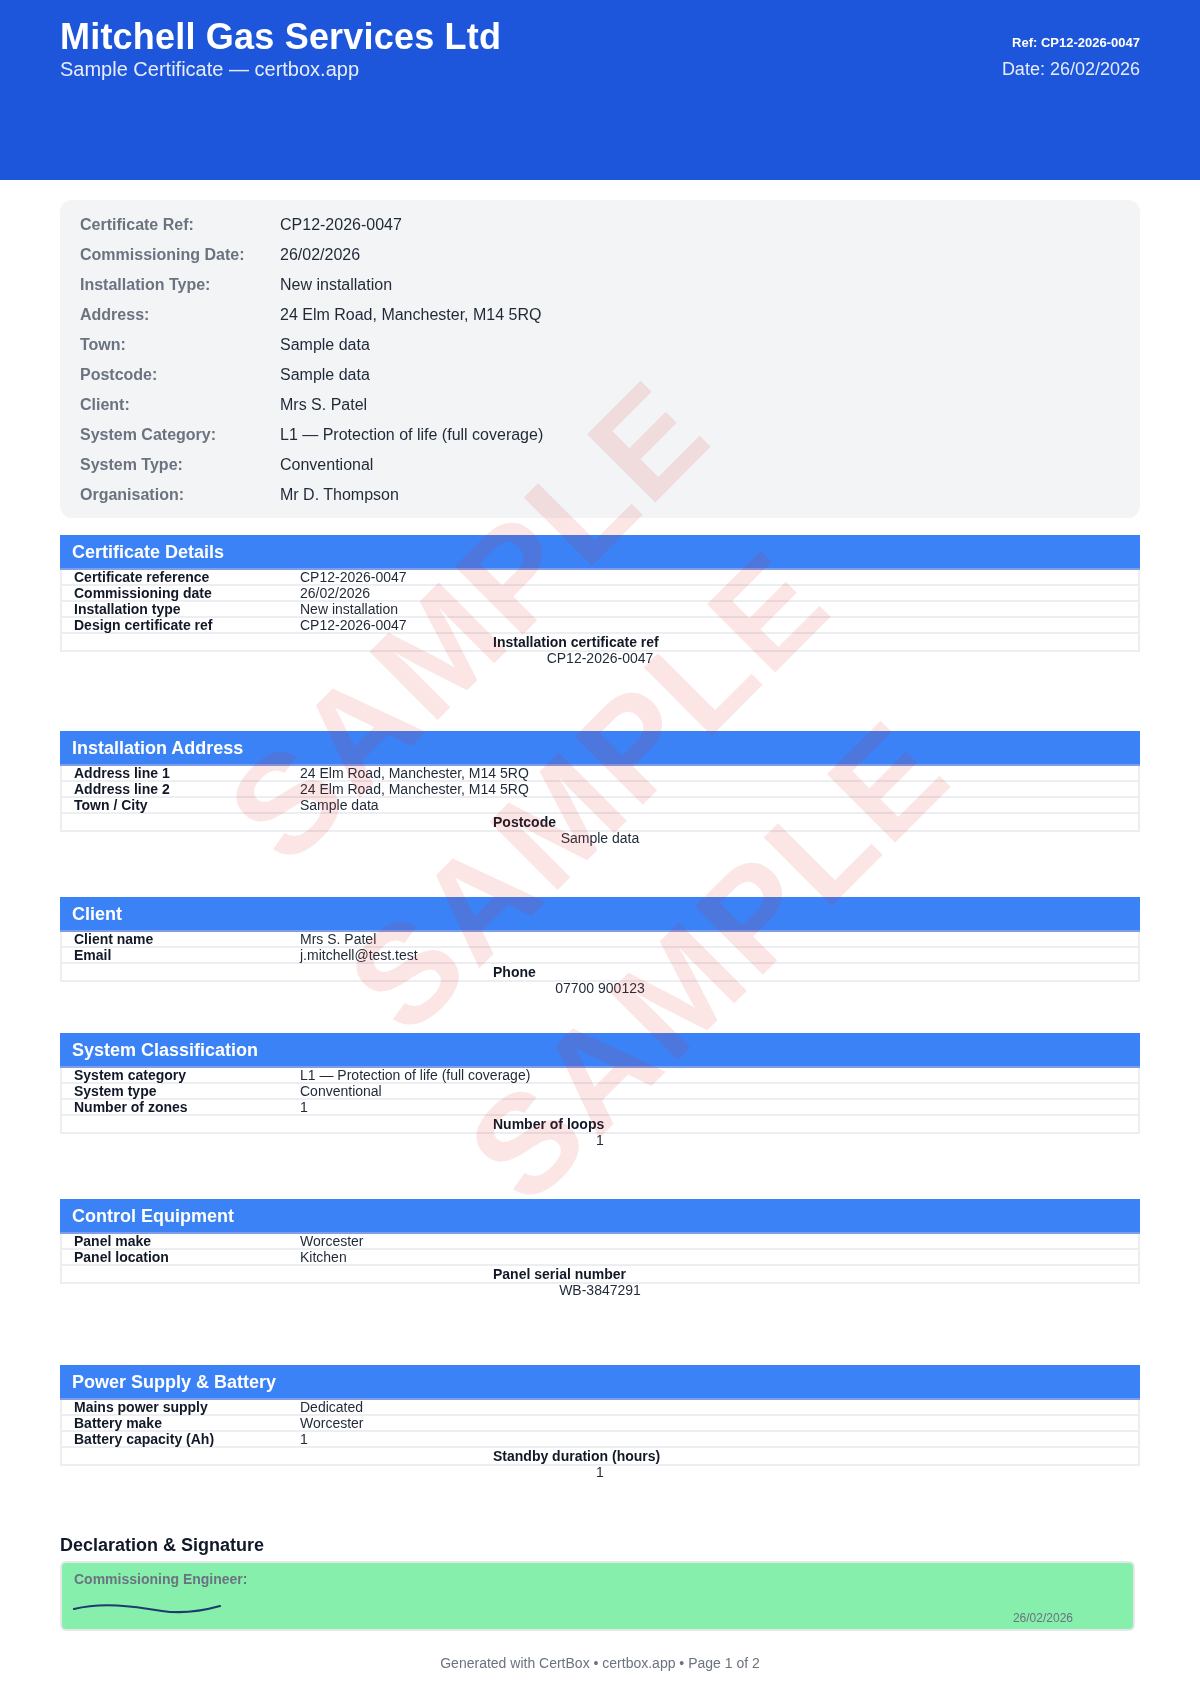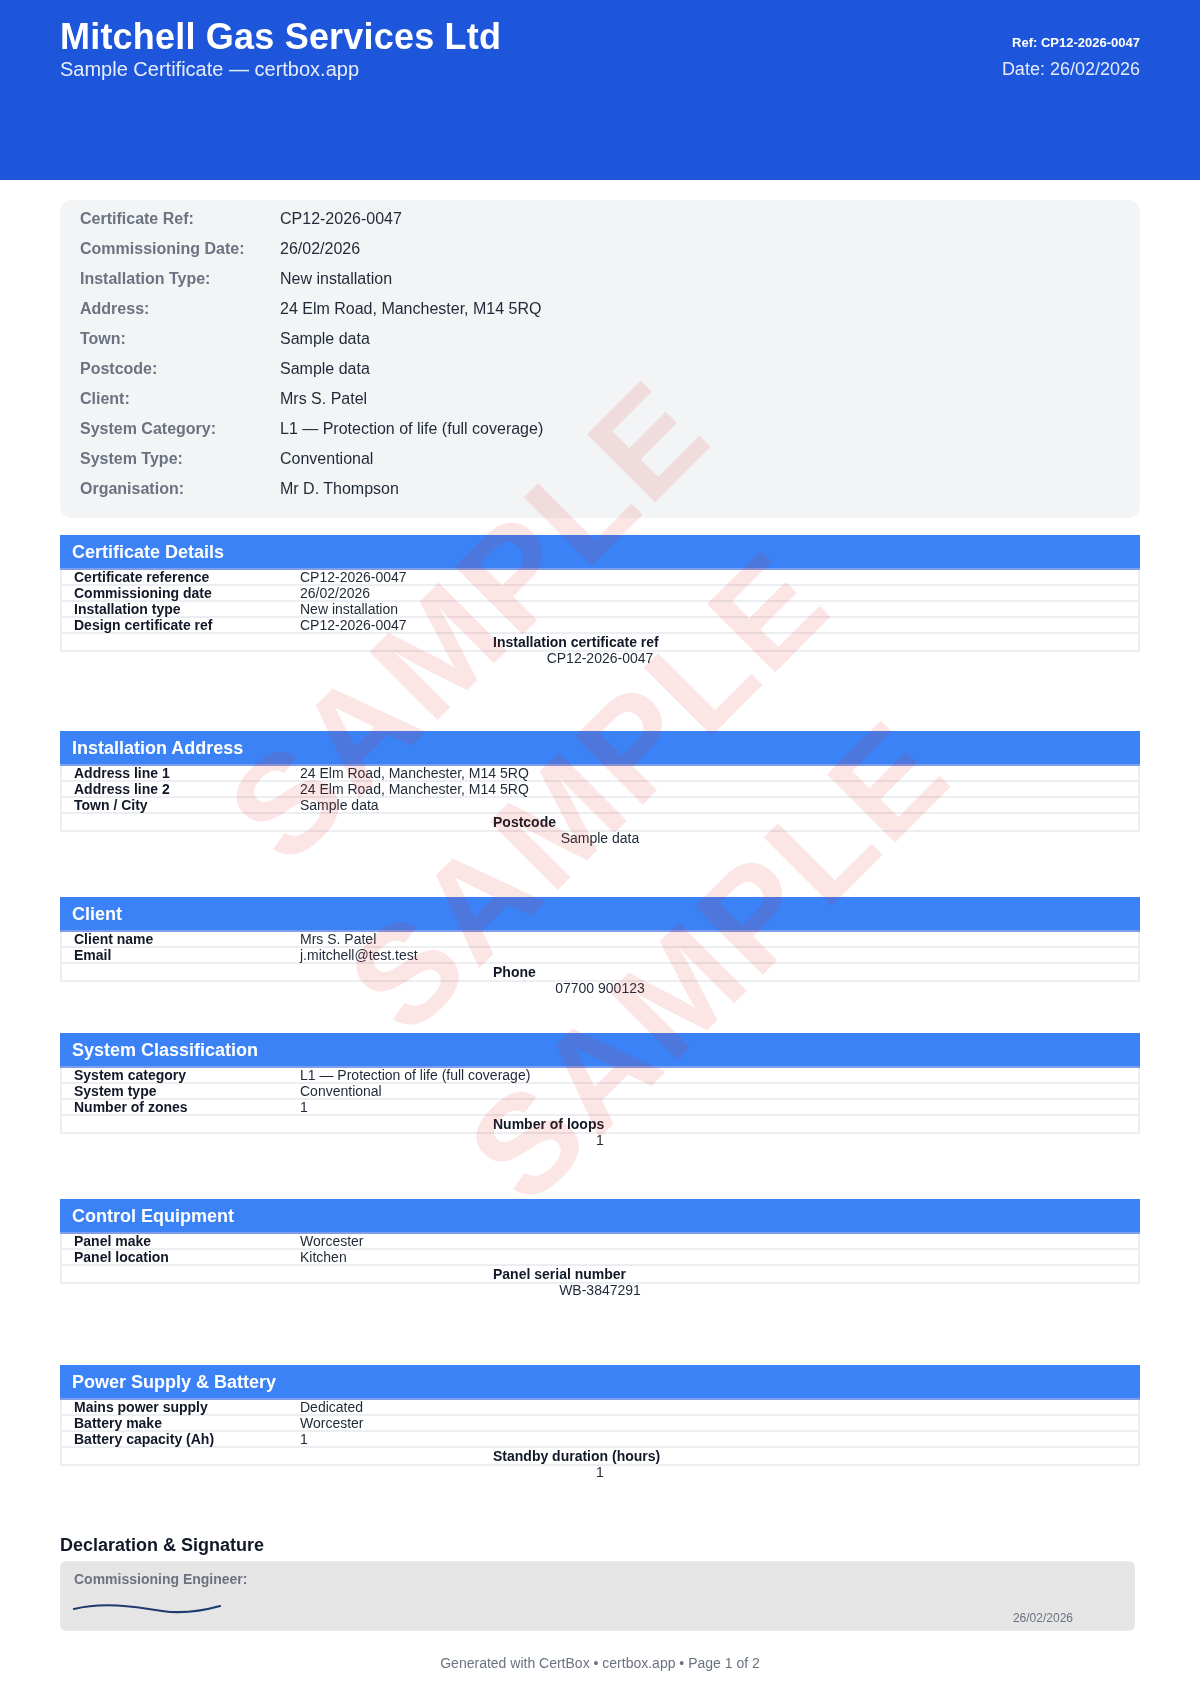--- a/index.html
+++ b/index.html
@@ -8,34 +8,34 @@
 
   .top-band { position: absolute; left: 0; top: 0; width: 1200px; height: 180px; background: #1d56db; color: #ffffff; }
   .company { position: absolute; left: 60px; top: 16px; font-size: 36px; font-weight: bold; letter-spacing: 0.2px; }
   .subtitle { position: absolute; left: 60px; top: 58px; font-size: 20px; color: #e6ecfb; }
   .doc-title { position: absolute; left: 60px; top: 75px; font-size: 49px; font-weight: bold; }
   .ref-block { position: absolute; right: 60px; top: 30px; text-align: right; }
   .ref { font-size: 13px; font-weight: bold; line-height: 26px; }
   .date { font-size: 18px; color: #e6ecfb; line-height: 26px; }
 
   .summary { position: absolute; left: 60px; top: 200px; width: 1080px; height: 318px; background: #f3f4f6; border-radius: 12px; padding: 10px 20px; }
-  .summary-row { display: flex; height: 30px; align-items: flex-start; font-size: 16px; }
+  .summary-row { display: flex; height: 30px; align-items: center; font-size: 16px; }
   .summary-row .k { width: 200px; color: #6b7280; font-weight: bold; }
   .summary-row .v { color: #1f2937; }
 
   .section { position: absolute; left: 60px; width: 1080px; }
   .section-head { height: 35px; background: #3b82f6; color: #ffffff; font-size: 18px; font-weight: bold; padding-left: 12px; line-height: 35px; border-bottom: 2px solid #7f9ee9; }
   .section-body { border: 2px solid #eceef2; border-top: none; background: #ffffff; }
   .row { display: flex; height: 16px; align-items: center; font-size: 14px; border-bottom: 2px solid #eceef2; }
   .row:last-child { border-bottom: none; flex-direction: column; }
   .row .k { width: 238px; padding-left: 12px; font-weight: bold; color: #111827; }
   .row .v { color: #1f2937; }
 
   .decl-title { position: absolute; left: 60px; top: 1535px; font-size: 18px; font-weight: bold; color: #111827; }
-  .sig-box { position: absolute; left: 60px; top: 1561px; width: 1075px; height: 70px; background: #e5e5e5; border: 2px solid #e5e7eb; border-radius: 6px; }
+  .sig-box { position: absolute; left: 60px; top: 1561px; width: 1075px; height: 70px; background: #86efac; border: 2px solid #e5e7eb; border-radius: 6px; }
   .sig-label { position: absolute; left: 12px; top: 8px; font-size: 14px; font-weight: bold; color: #6b7280; }
   .sig-line { position: absolute; left: 10px; top: 38px; }
   .sig-date { position: absolute; right: 60px; top: 48px; font-size: 12px; color: #6b7280; }
 
   .footer { position: absolute; left: 0; width: 1200px; top: 1655px; text-align: center; font-size: 14px; color: #6b7280; }
 
   .watermark { position: absolute; font-size: 140px; font-weight: bold; color: rgba(220, 38, 38, 0.12); transform: rotate(-45deg); transform-origin: center center; white-space: nowrap; pointer-events: none; letter-spacing: 4px; }
 </style>
 </head>
 <body>

